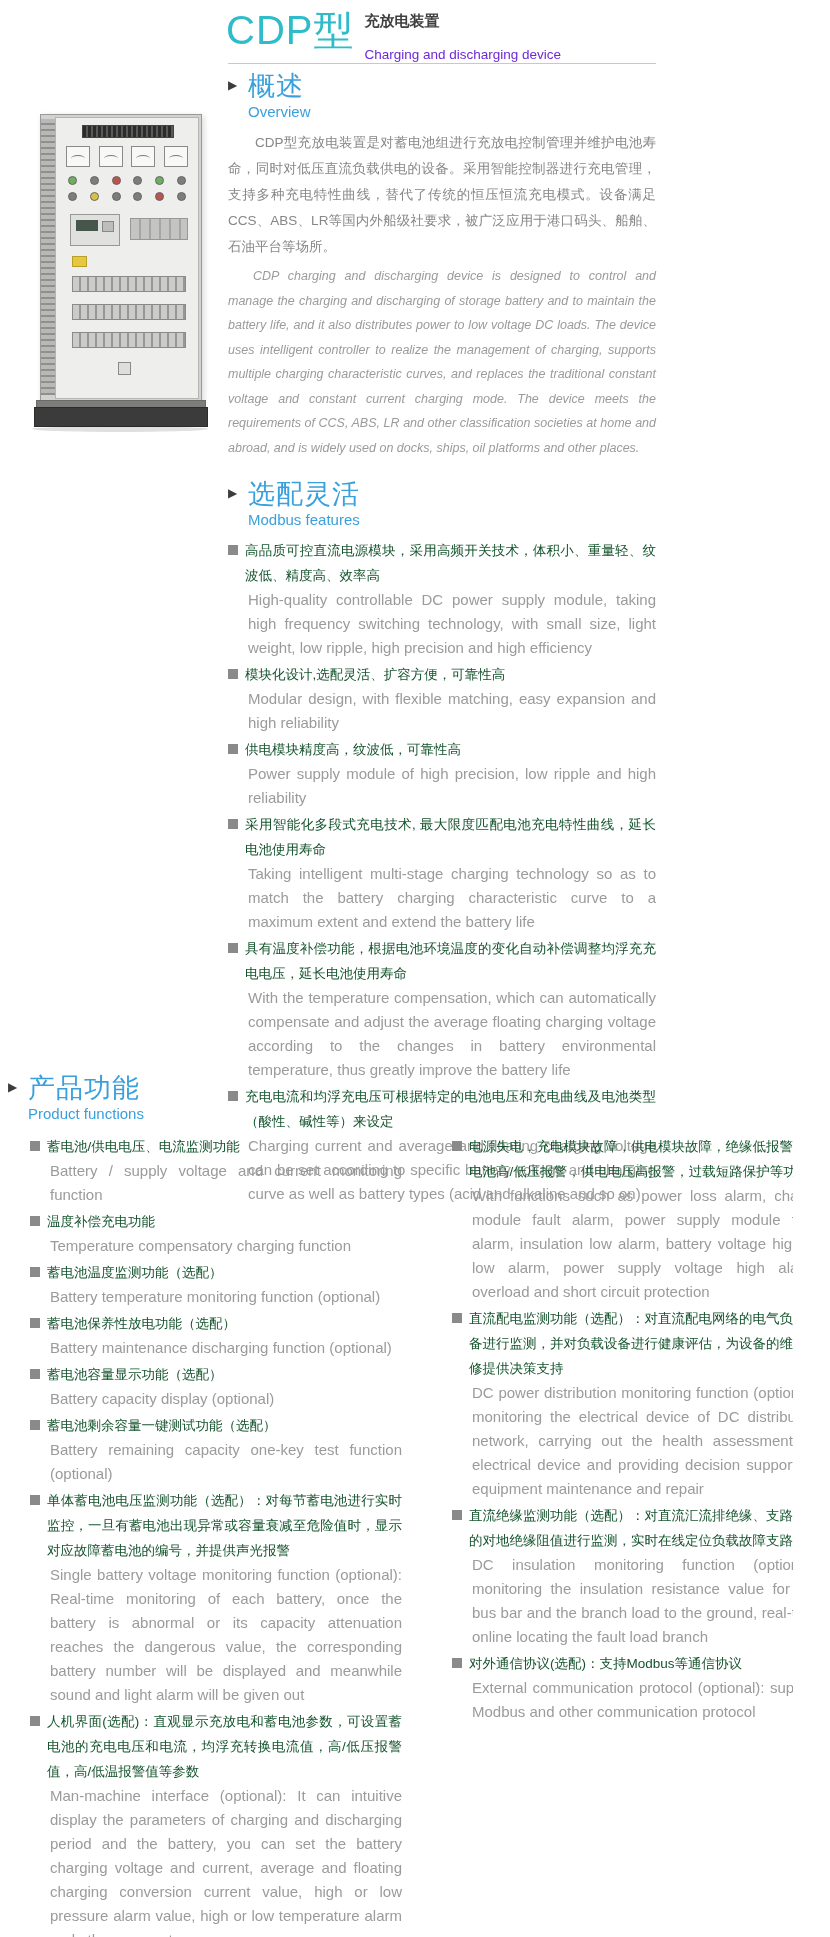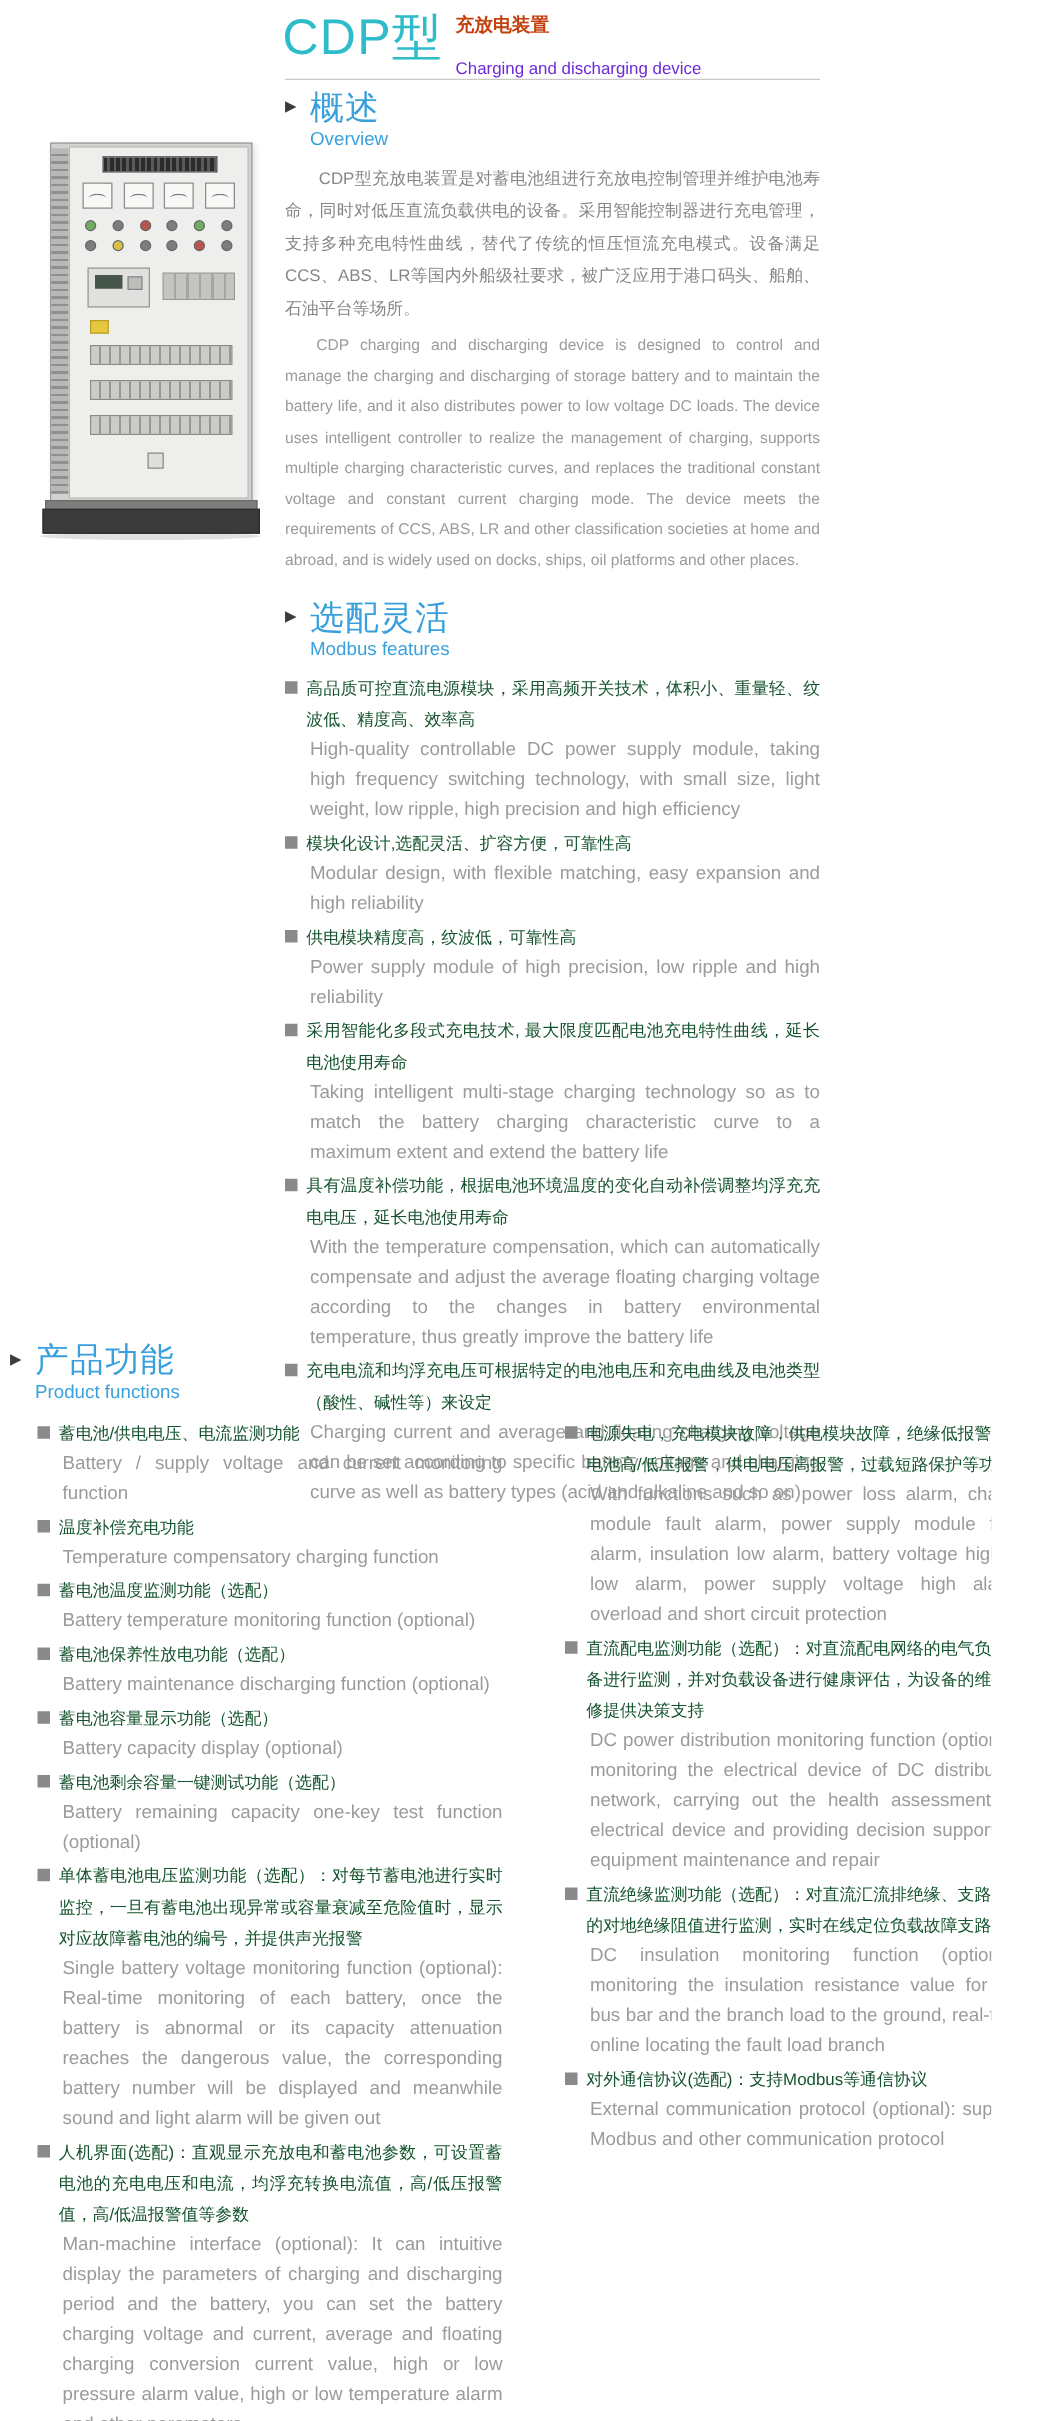--- a/index.html
+++ b/index.html
@@ -3,21 +3,21 @@
 <meta charset="utf-8">
 <style>
   html,body{margin:0;padding:0;background:#ffffff;}
   body{font-family:"Liberation Sans","DejaVu Sans",sans-serif;}
   .page{position:relative;width:793px;height:1937px;background:#ffffff;overflow:hidden;}
 
   
   .header{position:absolute;left:226px;top:8px;display:flex;align-items:flex-start;}
   .model{font-size:40px;line-height:44px;color:#2fbcca;letter-spacing:1px;}
   .subtitle{margin-left:10px;margin-top:3px;}
-  .sub-cn{font-size:15px;font-weight:bold;color:#c2410c;line-height:19px;}
+  .sub-cn{font-size:15px;font-weight:bold;color:#404040;line-height:19px;}
   .sub-en{font-size:13.5px;color:#6d28d9;line-height:17px;margin-top:16px;}
   .divider{position:absolute;left:228px;top:63px;width:428px;height:1px;background:#c9c9c9;}
 
   
   .photo{position:absolute;left:32px;top:114px;width:176px;height:322px;}
   .cab{position:absolute;left:8px;top:0;width:160px;height:286px;background:#d2d2d0;border:1px solid #999;box-shadow:2px 2px 6px rgba(0,0,0,.15);}
   .cab-side{position:absolute;left:0;top:4px;width:14px;height:276px;background:repeating-linear-gradient(180deg,#b8b8b6 0 4px,#8f8f8d 4px 6px);}
   .cab-door{position:absolute;left:14px;top:2px;right:2px;bottom:2px;background:#eeeeec;border:1px solid #b5b5b3;}
   .cab-vent{position:absolute;left:18%;top:7px;width:64%;height:11px;background:repeating-linear-gradient(90deg,#2b2b2b 0 3px,#5a5a5a 3px 5px);border:1px solid #444;}
   .meters{position:absolute;left:10px;top:28px;right:10px;display:flex;justify-content:space-between;}
@@ -40,21 +40,21 @@
   .cab-shadow{position:absolute;left:0;top:312px;width:176px;height:6px;background:rgba(0,0,0,.12);border-radius:50%;}
 
   
   .main-col{position:absolute;left:228px;top:70px;width:428px;}
   .functions{position:absolute;left:8px;top:1072px;width:812px;}
   .sec-head{position:relative;padding-left:20px;margin-bottom:8px;}
   .tri{position:absolute;left:0;top:8px;font-size:12px;color:#3c3c3c;}
   .h-cn{font-size:27px;color:#3aa0dc;line-height:32px;letter-spacing:1px;}
   .h-en{font-size:15px;color:#3aa0dc;line-height:20px;}
   .cn-p{font-size:13.5px;color:#878787;line-height:26px;text-align:justify;text-indent:2em;margin:4px 0 0 0;}
-  .en-p{font-size:12.5px;color:#9b9b9b;line-height:24.5px;text-align:justify;text-indent:2em;margin:4px 0 16px 0;}
+  .en-p{font-size:12.5px;color:#9b9b9b;line-height:24.5px;text-align:justify;text-indent:2em;margin:4px 0 16px 0;font-style:italic;}
 
   .blist{margin-top:6px;}
   .bitem{position:relative;padding-left:17px;margin-bottom:2px;}
   .sq{position:absolute;left:0;top:7px;width:10px;height:10px;background:#8a8a8a;}
   .bitem .cn{font-size:13.5px;color:#14532d;line-height:25px;text-align:justify;}
   .bitem .en{font-size:15px;color:#9b9b9b;line-height:24px;text-align:justify;margin-left:3px;}
 
   .cols{display:flex;margin-top:10px;}
   .col-l{margin-left:22px;width:372px;}
   .col-r{margin-left:50px;width:368px;}

